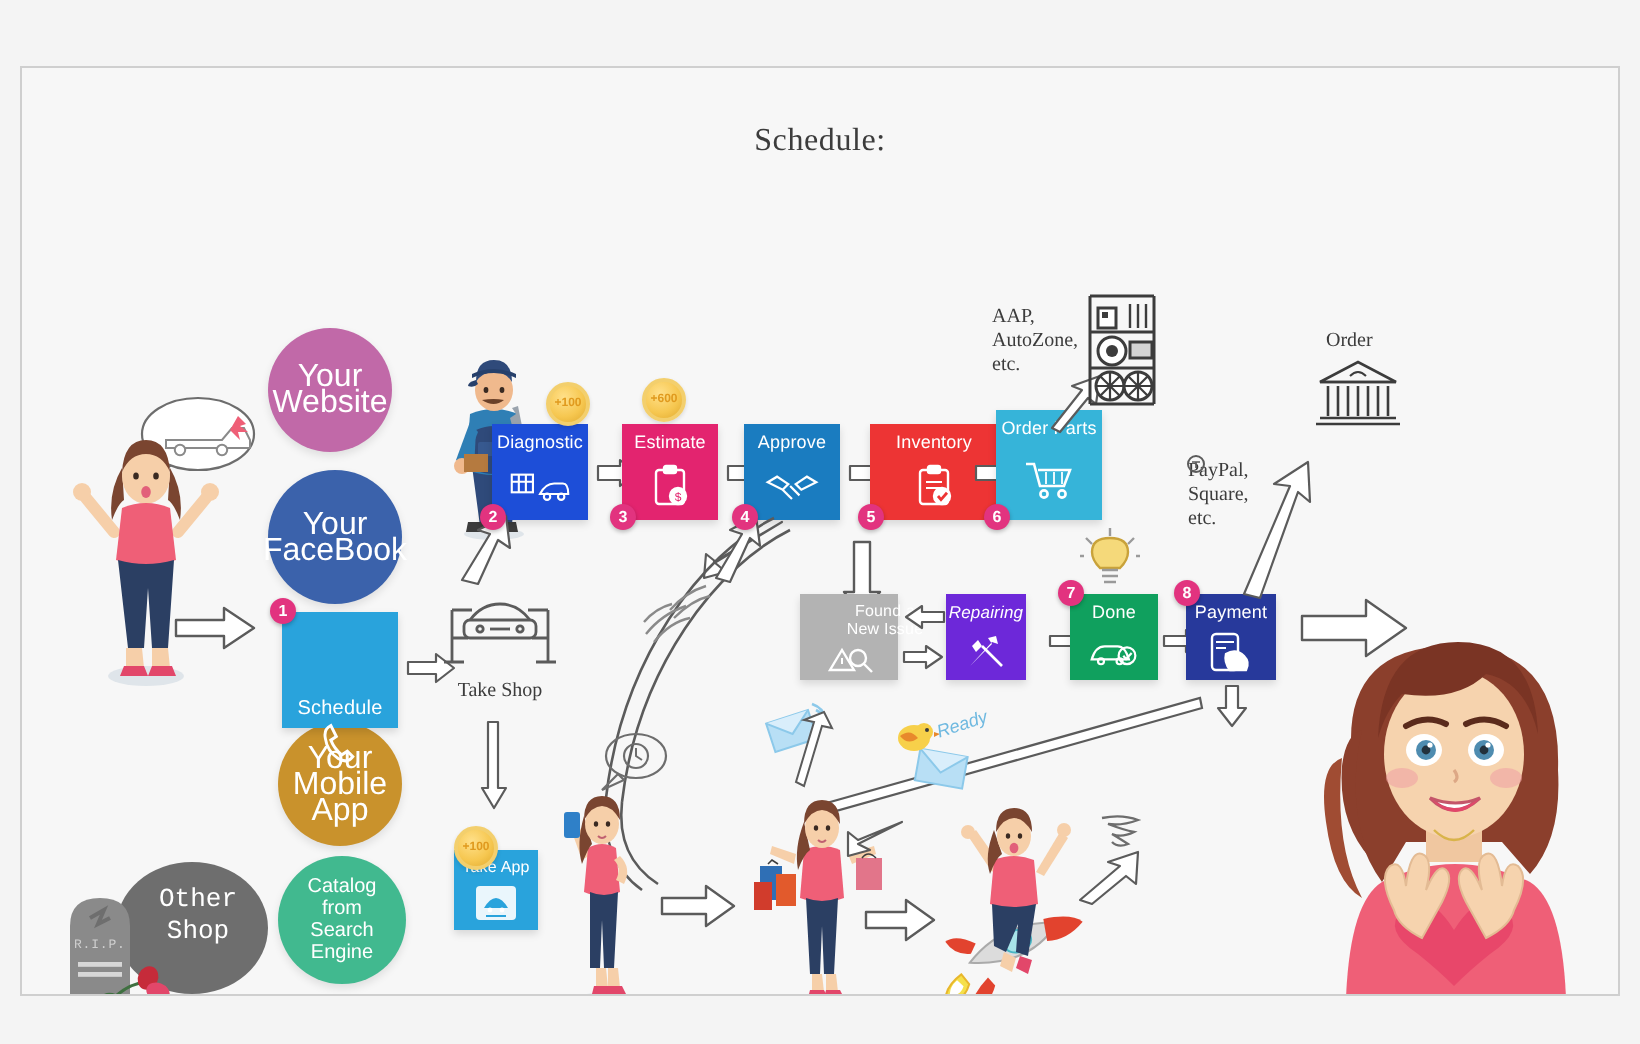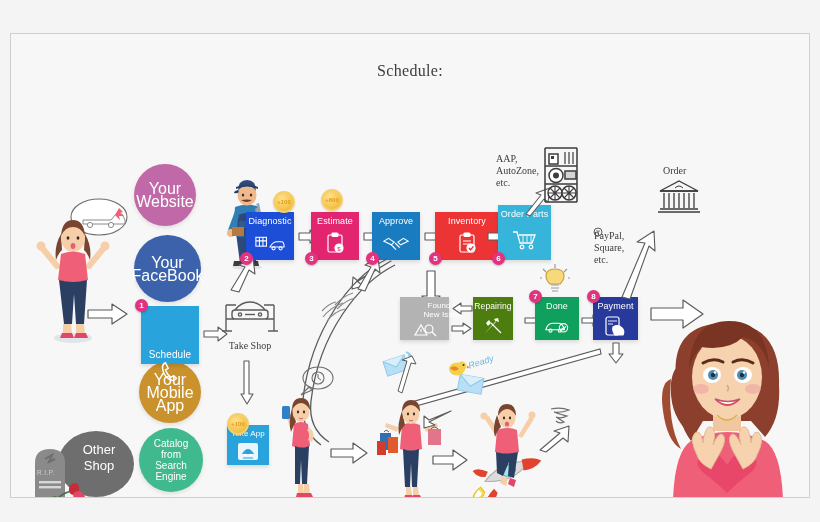--- a/index.html
+++ b/index.html
@@ -173,21 +173,21 @@
 App</span>
     </div>
 
     <div class="circle" style="left:128px; top:394px; width:64px; height:64px; background:#41b98f; font-size:10px; line-height:11px;">
       <span style="white-space:pre-line;">Catalog
 from
 Search
 Engine</span>
     </div>
 
-    <div class="sketch" style="left:10px; top:395px;">
+    <div class="sketch" style="left:10px; top:395px;font-family:Liberation Mono, monospace;">
       <svg width="130" height="80" viewBox="0 0 130 80">
         <ellipse cx="75" cy="35" rx="38" ry="33" fill="#6e6e6e"></ellipse>
         <path d="M14 76 V34 q0 -14 15 -14 q15 0 15 14 V76 z" fill="#8a8a8a"></path>
         <path d="M24 30 l7 -4 l-3 7 l6 -3" stroke="#6e6e6e" stroke-width="2" fill="none"></path>
         <rect x="18" y="52" width="22" height="2.4" fill="#d7d7d7"></rect>
         <rect x="18" y="57" width="22" height="2.4" fill="#d7d7d7"></rect>
         <rect x="0" y="73" width="68" height="4" fill="#1d1d1d"></rect>
         <g>
           <path d="M34 72 q8 -9 18 -10" stroke="#3f7040" stroke-width="1.6" fill="none"></path>
           <path d="M40 70 q-5 -4 -9 -2 q5 4 9 2z" fill="#3f7040"></path>
@@ -417,21 +417,21 @@
       <svg width="22" height="13" viewBox="0 0 22 13">
         <path d="M21 4 h-11 v-3 l-8 5.5 l8 5.5 v-3 h11 z" fill="#fff" stroke="#5b5b5b" stroke-width="1.1" stroke-linejoin="round"></path>
       </svg>
     </div>
     <div class="sketch" style="left:440px; top:288px;">
       <svg width="22" height="13" viewBox="0 0 22 13">
         <path d="M1 4 h11 v-3 l8 5.5 l-8 5.5 v-3 h-11 z" fill="#fff" stroke="#5b5b5b" stroke-width="1.1" stroke-linejoin="round"></path>
       </svg>
     </div>
 
-    <div class="pbox" style="left:462px; top:263px; width:40px; height:43px; background:#4d7c0f;">
+    <div class="pbox" style="left:462px; top:263px; width:40px; height:43px; background:#6d28d9;font-style:italic;">
       <div class="plabel" style="font-size:8.5px;">Repairing</div>
       <div class="picon">
         <svg width="22" height="18" viewBox="0 0 22 18" fill="none" stroke="#fff" stroke-width="1.3">
           <path d="M3 16 L14 5 l-2 -3 l4 -1 l1 4 l-3 -1 L3 16z" fill="#fff" stroke="none"></path>
           <path d="M19 16 L9 6"></path>
           <path d="M7 3 L4 6 l2 3 l3 -3 z" fill="#fff" stroke="none"></path>
         </svg>
       </div>
     </div>
 

